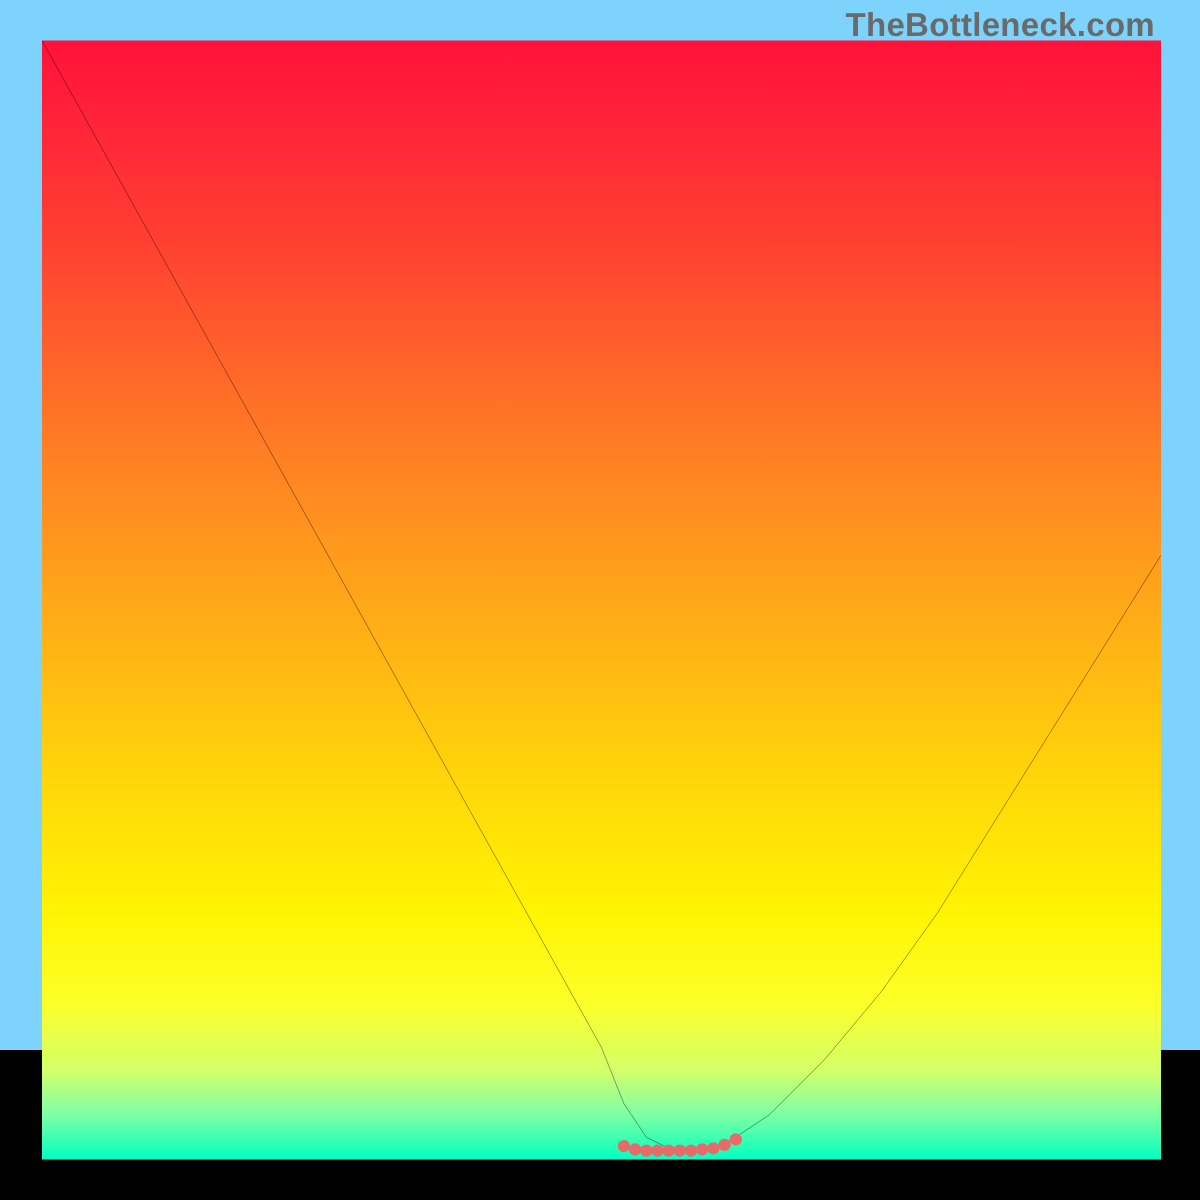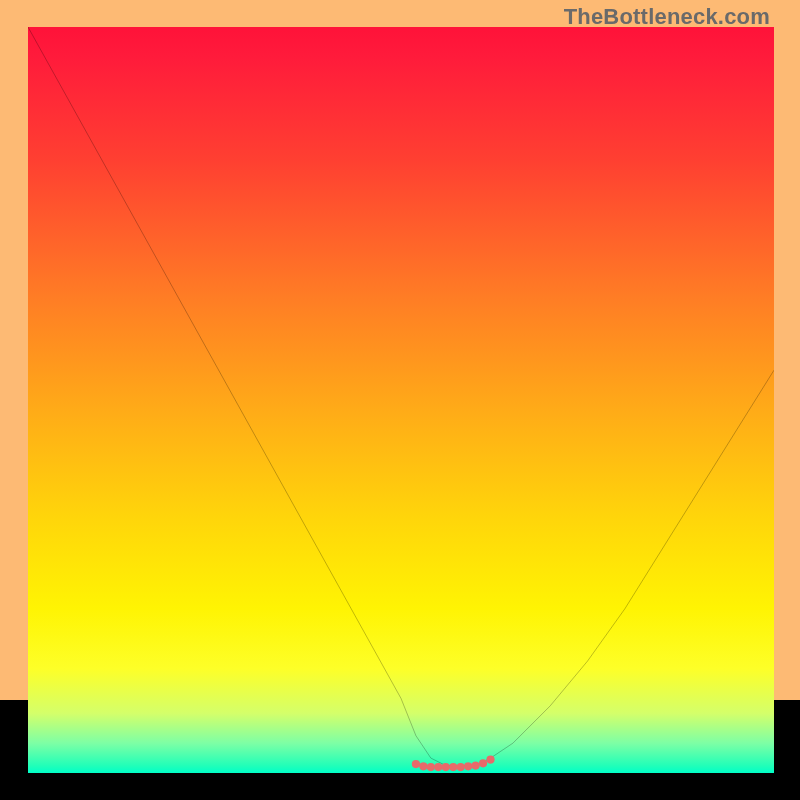--- a/index.html
+++ b/index.html
@@ -8,21 +8,21 @@
     width: 800px;
     height: 800px;
     overflow: hidden;
     font-family: Arial, Helvetica, sans-serif;
     background: #000;
   }
   .frame {
     position: relative;
     width: 800px;
     height: 700px;
-    background: #fdba74;
+    background: #7dd3fc;
   }
   .plot-area {
     position: absolute;
     left: 28px;
     top: 27px;
     width: 746px;
     height: 746px;
     background: linear-gradient(to bottom,
       #ff1239 0%,
       #ff1b3b 4%,

